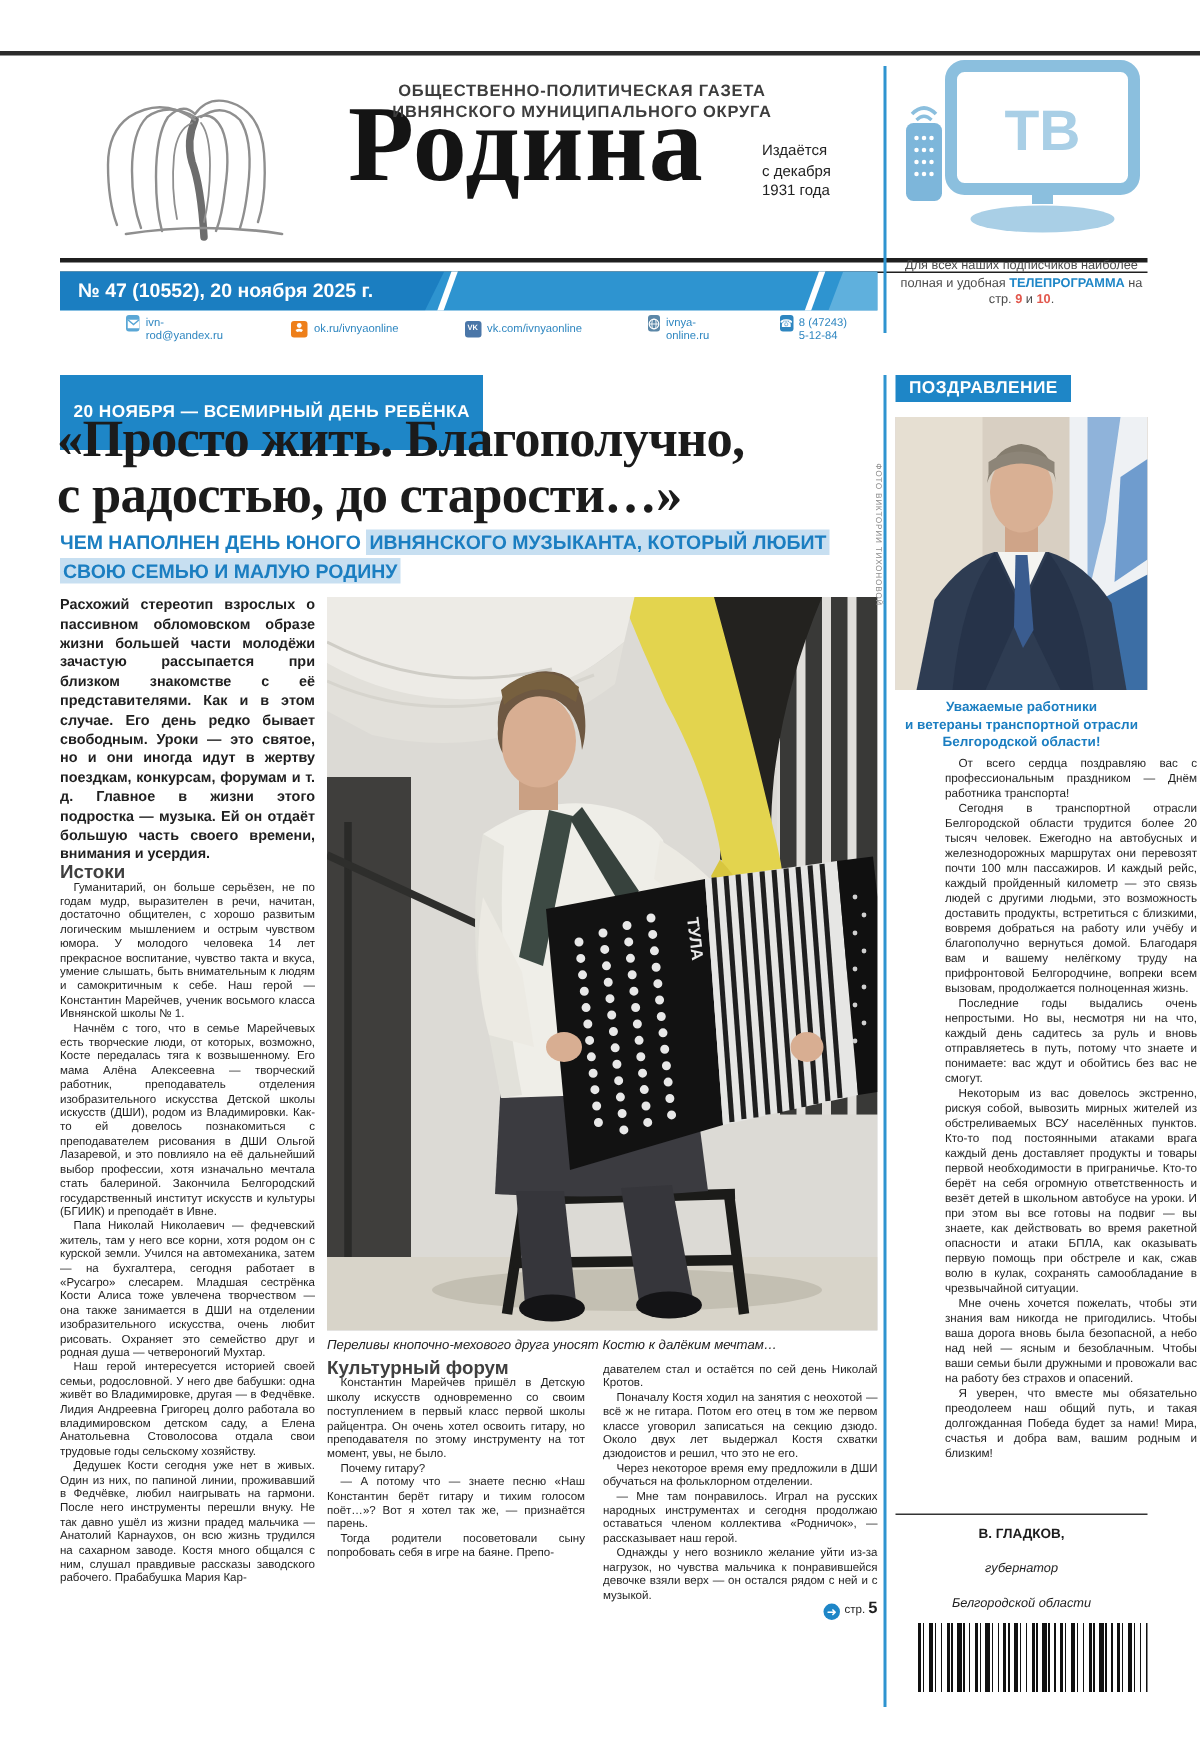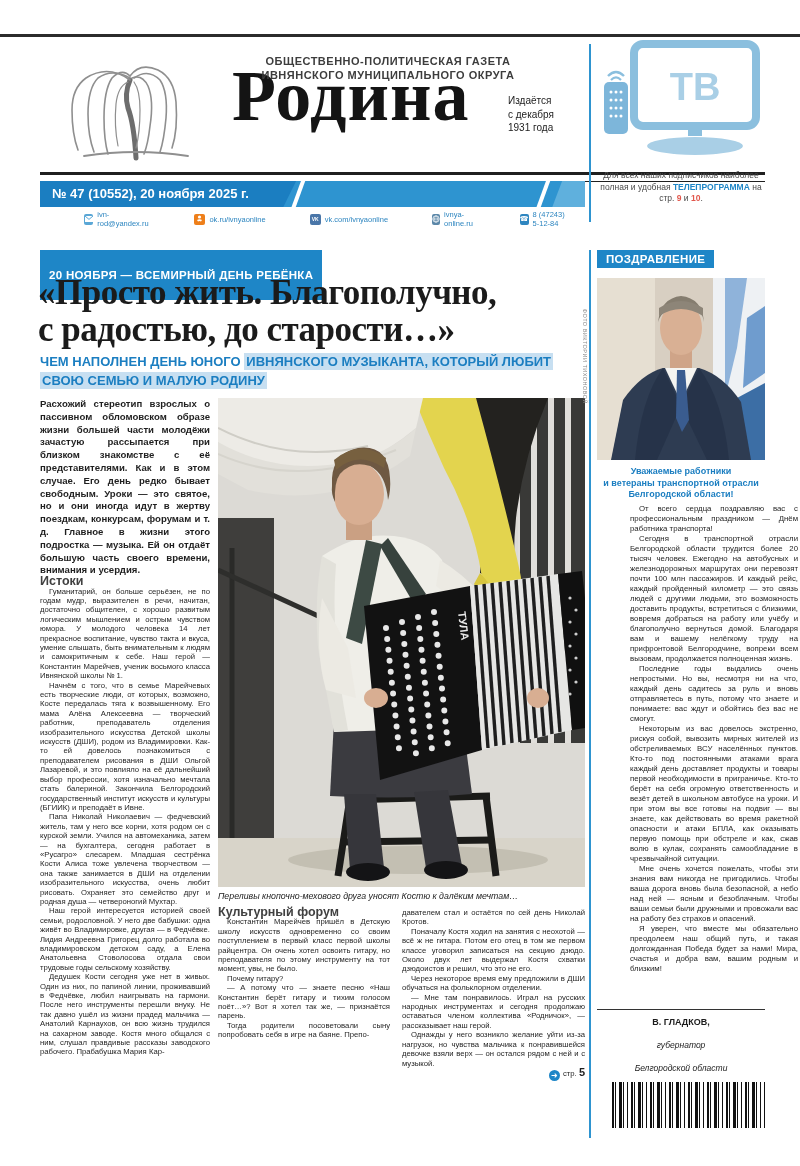--- a/index.html
+++ b/index.html
@@ -19,21 +19,21 @@
   
   .ribbon{left:40px;top:181px;width:545px;height:26px;background:#2e94d0;overflow:hidden;}
   .ribbon-left{position:absolute;left:0;top:0;width:47%;height:100%;background:#1b7ec1;
                clip-path:polygon(0 0,100% 0,95% 100%,0 100%);}
   .ribbon-slash{position:absolute;top:-4px;width:4px;height:36px;background:#fff;transform:rotate(20deg);}
   .ribbon-tip{position:absolute;right:0;top:0;width:6%;height:100%;background:#5fb0dd;
               clip-path:polygon(30% 0,100% 0,100% 100%,0 100%);}
   .ribbon-text{position:absolute;left:12px;top:0;line-height:26px;color:#fff;font-weight:bold;font-size:13px;}
   
   .contacts{left:40px;top:210px;width:530px;display:flex;justify-content:space-between;align-items:center;}
-  .contact{display:flex;align-items:center;gap:4px;font-size:7.5px;color:#2e86c0;padding-left:44px;}
+  .contact{display:flex;gap:4px;font-size:7.5px;color:#2e86c0;padding-left:44px;}
   .cicon{width:11px;height:11px;border-radius:2px;display:flex;align-items:center;justify-content:center;}
   
   .tv-promo{left:595px;top:40px;width:172px;height:182px;text-align:center;}
   .tv-text{font-size:8.5px;line-height:11.5px;color:#4a4a4a;margin-top:4px;}
   .tv-text .prog{color:#1e86c7;font-weight:bold;}
   .tv-text .pg{color:#e2574c;font-weight:bold;}
   
   .vdiv-top{left:589px;top:44px;width:2px;height:178px;background:#2e94d0;}
   .vdiv{left:589px;top:250px;width:2px;height:888px;background:#2e94d0;}
   

